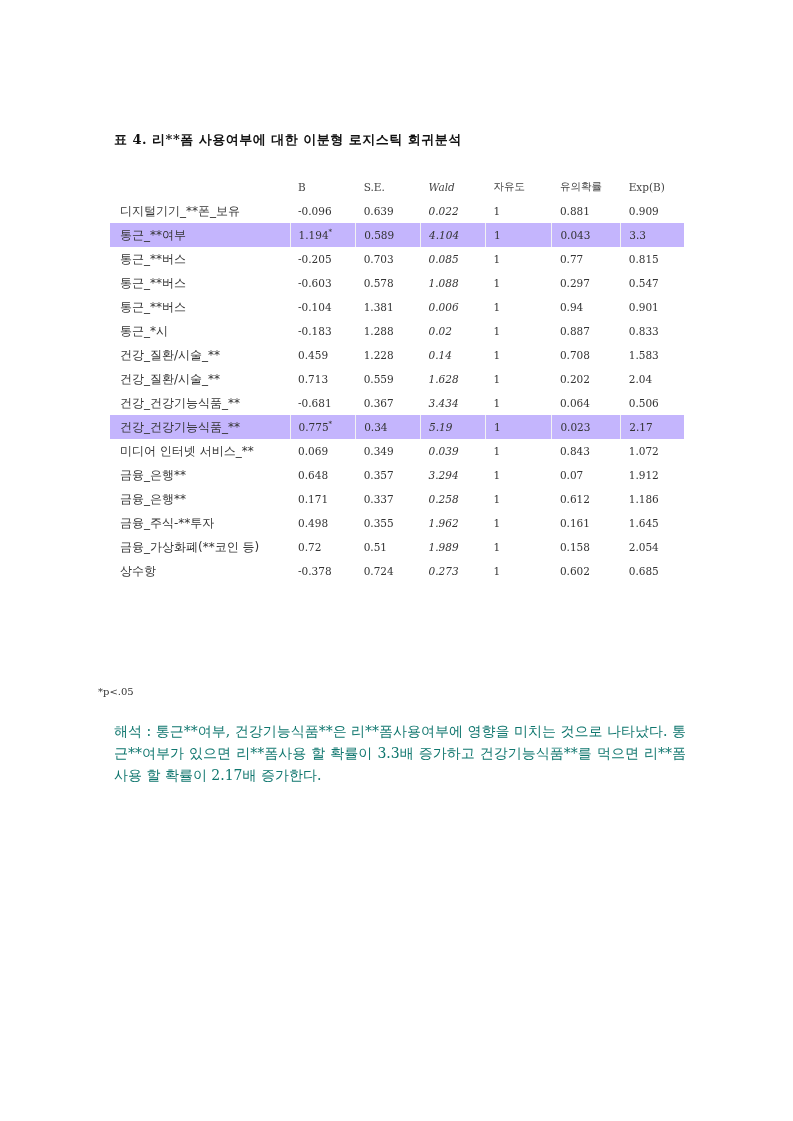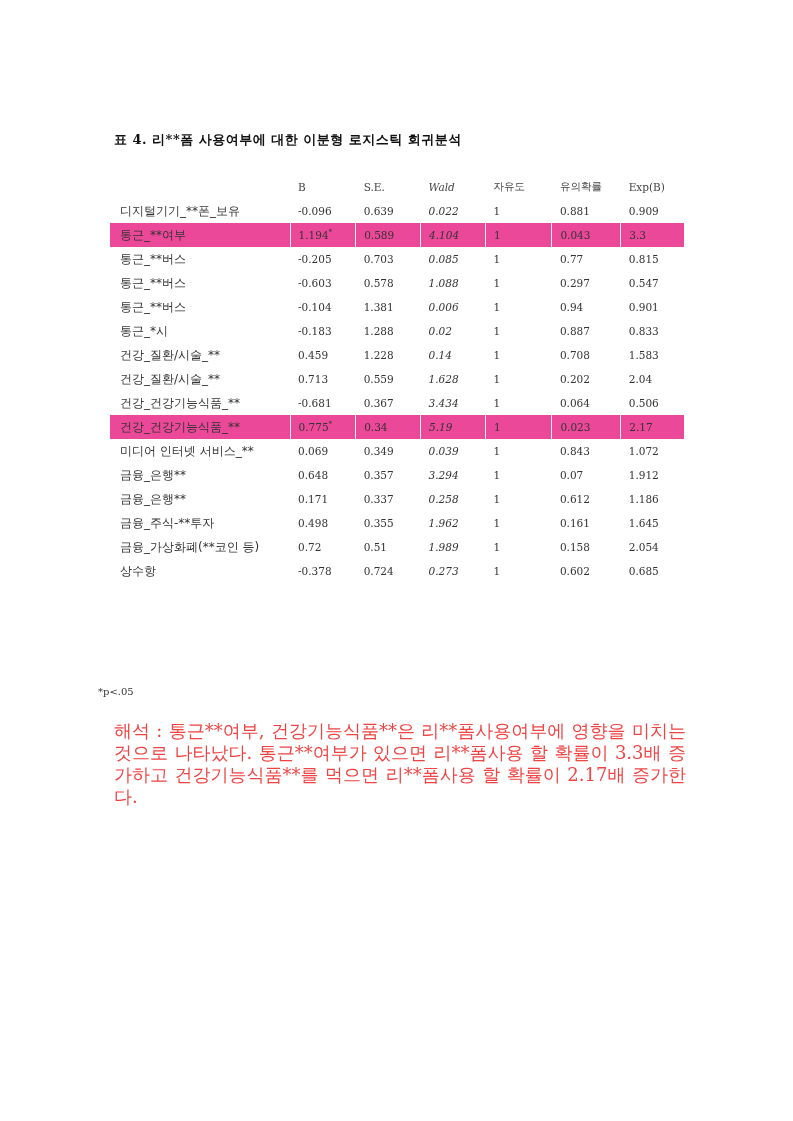--- a/index.html
+++ b/index.html
@@ -9,25 +9,25 @@
     .tbl td, .tbl th { height: 24px; padding: 0; font-weight: normal; text-align: left; vertical-align: middle; white-space: nowrap; }
     .tbl th { color: #444; }
     .c0 { width: 178px; padding-left: 10px !important; font-size: 12px; color: #333; }
     .c1 { width: 63px; padding-left: 8px !important; }
     .c2 { width: 63px; padding-left: 8px !important; }
     .c3 { width: 63px; padding-left: 8px !important; font-style: italic; }
     .c4 { width: 65px; padding-left: 8px !important; }
     .c5 { width: 65px; padding-left: 8px !important; }
     .c6 { width: 60px; padding-left: 8px !important; }
     .num { font-family: "DejaVu Serif", serif; font-size: 10.5px; }
-    tr.hl td { background: #ec4899; border-right: 1px solid #f2f2f2; }
+    tr.hl td { background: #c4b5fd; border-right: 1px solid #f2f2f2; }
     tr.hl td:last-child { border-right: none; }
     sup.star { font-size: 7px; vertical-align: top; position: relative; top: -1px; }
     .note { position: absolute; left: 98px; top: 686px; font-size: 10px; color: #333; font-family: "DejaVu Serif", serif; text-align: center; }
-    .interp { position: absolute; left: 114px; top: 720px; width: 572px; font-size: 18px; line-height: 22px; color: #ef4444; text-align: justify; font-family: "DejaVu Serif", serif; }
+    .interp { position: absolute; left: 114px; top: 720px; width: 572px; font-size: 14px; line-height: 22px; color: #0f766e; text-align: justify; font-family: "DejaVu Serif", serif; }
   </style>
 </head>
 <body>
 
 <div class="title">표 4. 리**폼 사용여부에 대한 이분형 로지스틱 회귀분석</div>
 
 <table class="tbl">
   <thead>
     <tr>
       <th class="c0"></th>

